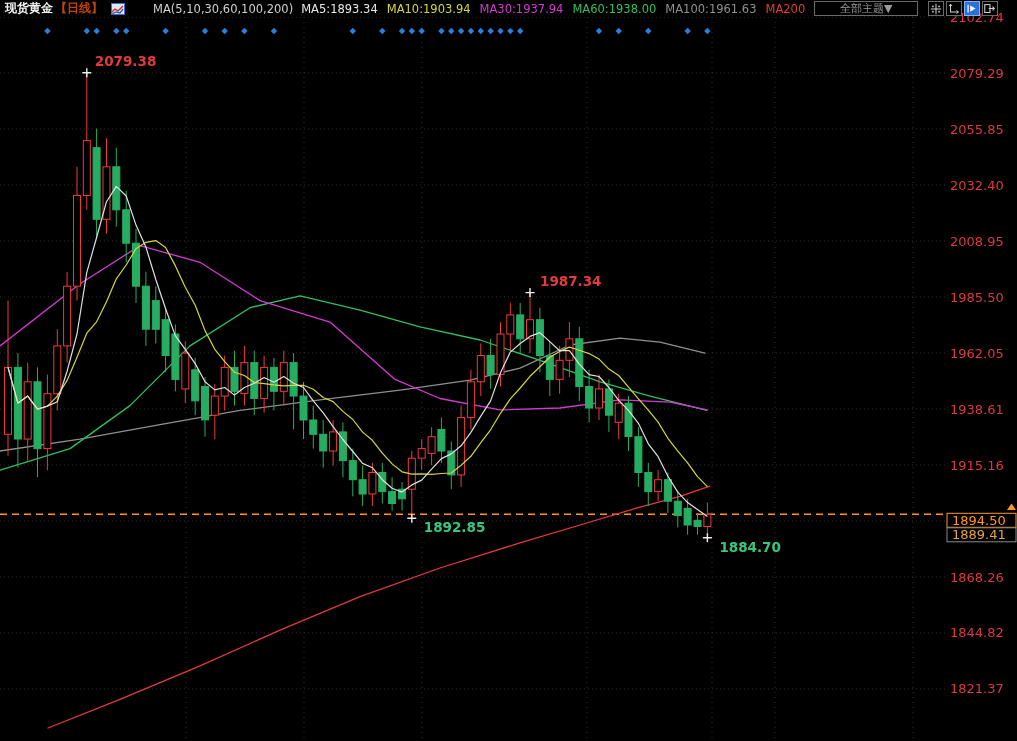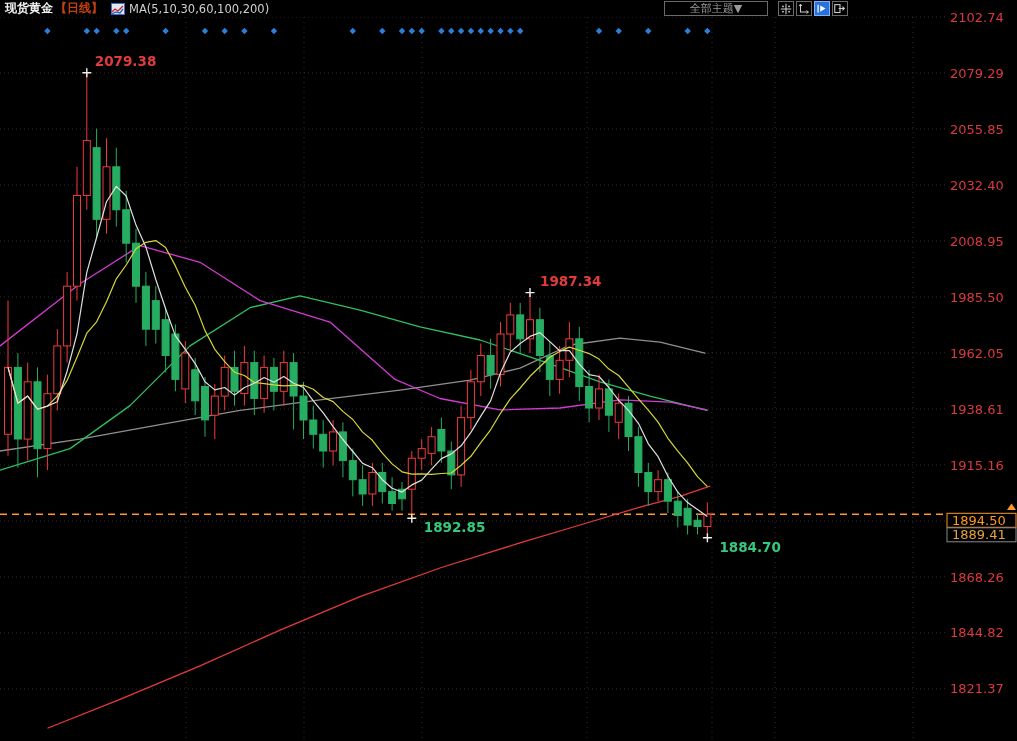--- a/index.html
+++ b/index.html
@@ -4,21 +4,21 @@
 <style>
   html,body{margin:0;padding:0;background:#000;}
   .screen{position:relative;width:1017px;height:741px;background:#000;overflow:hidden;
           font-family:"DejaVu Sans",sans-serif;}
   .topbar{position:absolute;top:0;left:0;width:862px;height:17px;z-index:5;
           display:flex;align-items:center;font-size:11.5px;white-space:nowrap;background:rgba(0,0,0,.85);}
   .sym{color:#f2f2f2;font-weight:bold;font-size:12px;margin-left:5px;}
   .period{color:#c2410c;font-weight:bold;font-size:12px;margin-left:2px;}
   .chart-ico{display:inline-block;width:14px;height:12px;margin:0 4px 0 8px;background:#dfe7ef;
              border:1px solid #3b6fd0;box-sizing:border-box;}
-  .masum{color:#cfcfcf;margin-right:8px;}
+  .masum{color:#cfcfcf;margin-right:8px;margin-left:24px;}
   #ma-values span{margin-right:9px;}
   .right{margin-left:auto;display:flex;align-items:flex-start;margin-right:14px;}
   .theme{background:#000;border:1px solid #6a6a6a;color:#9a9a9a;font-size:11px;
          font-family:"DejaVu Sans",sans-serif;height:15px;line-height:12px;width:104px;
          margin-right:10px;padding:0;cursor:pointer;}
   .tools{display:flex;gap:2px;}
   .tool{width:16px;height:15px;border:1px solid #6a6a6a;background:#000;box-sizing:border-box;
         display:flex;align-items:center;justify-content:center;cursor:pointer;}
   .tool.active{background:#2a72d8;border-color:#7db2ff;}
   svg text{font-family:"DejaVu Sans",sans-serif;}
@@ -272,20 +272,21 @@
   <div class="topbar">
     <span class="sym">现货黄金</span>
     <span class="period">【日线】</span>
     <span class="chart-ico">
       <svg width="12" height="10" viewBox="0 0 12 10">
         <polyline points="0,7 3,4 6,6 11,1" fill="none" stroke="#cc2222" stroke-width="1.3"></polyline>
         <polyline points="0,9 4,7 8,8 11,4" fill="none" stroke="#2b5fd0" stroke-width="1.3"></polyline>
       </svg>
     </span>
     <span class="masum">MA(5,10,30,60,100,200)</span>
+    <span id="ma-values"><span style="color: rgb(232, 232, 232);">MA5:1893.34</span><span style="color: rgb(214, 214, 58);">MA10:1903.94</span><span style="color: rgb(210, 58, 210);">MA30:1937.94</span><span style="color: rgb(47, 191, 95);">MA60:1938.00</span><span style="color: rgb(143, 143, 143);">MA100:1961.63</span><span style="color: rgb(226, 59, 59);">MA200</span></span>
     <div class="right">
       <button class="theme">全部主题▼</button>
       <span class="tools" id="toolbar-icons">
           <span class="tool">
             <svg width="15" height="14" viewBox="0 0 16 15">
               <path d="M8 1.5v12M2 7.5h12" stroke="#cfcfcf" stroke-width="1.2" fill="none"></path>
               <circle cx="4.5" cy="4.5" r="1" fill="#cfcfcf"></circle>
               <circle cx="11.5" cy="4.5" r="1" fill="#cfcfcf"></circle>
               <circle cx="4.5" cy="10.5" r="1" fill="#cfcfcf"></circle>
               <circle cx="11.5" cy="10.5" r="1" fill="#cfcfcf"></circle>

